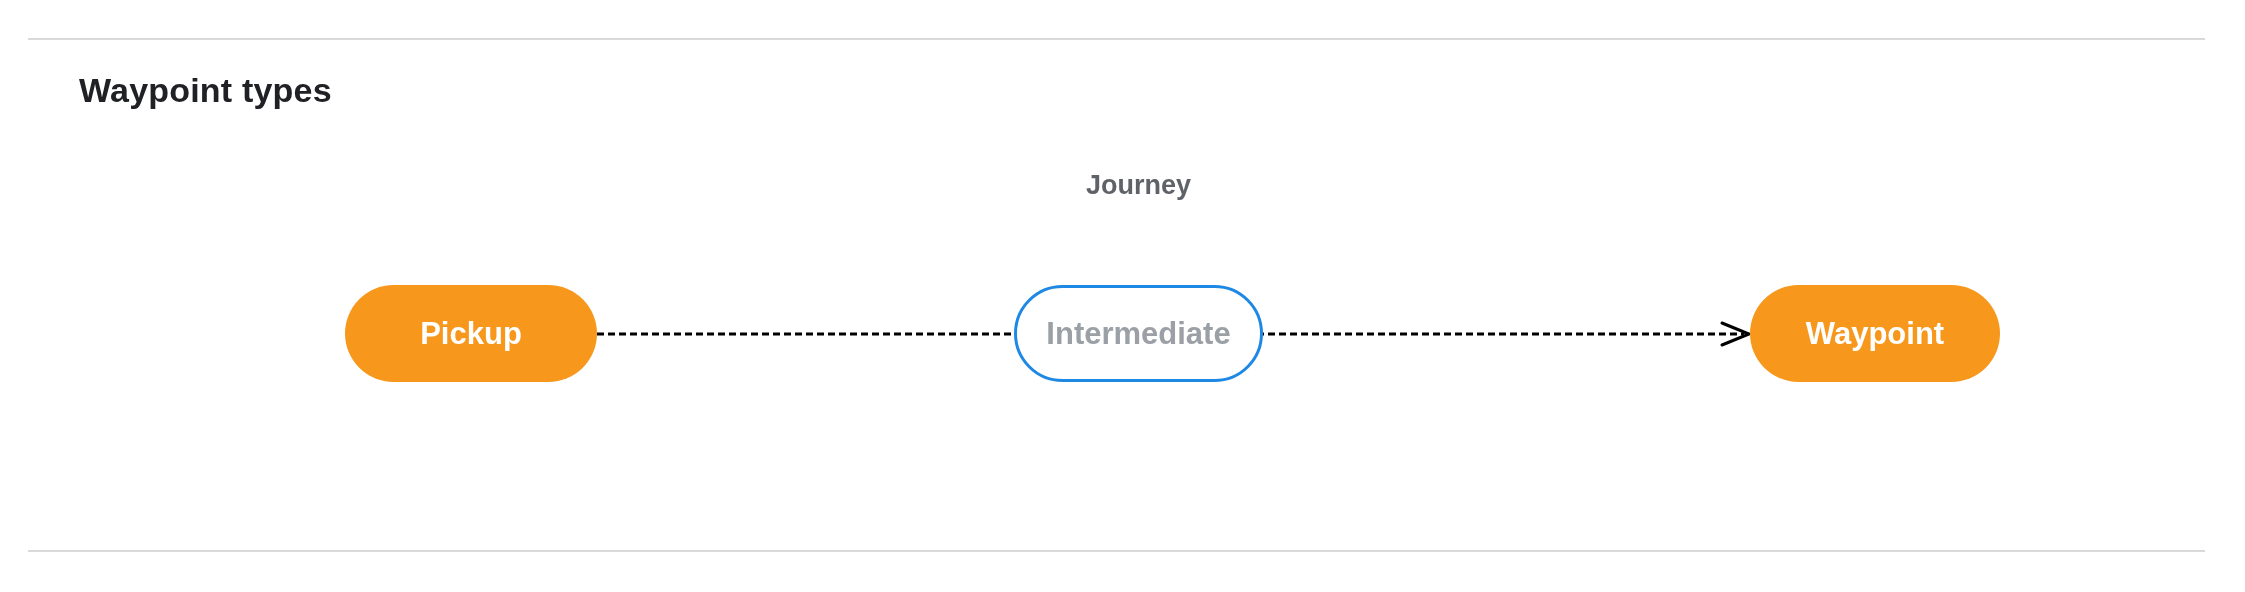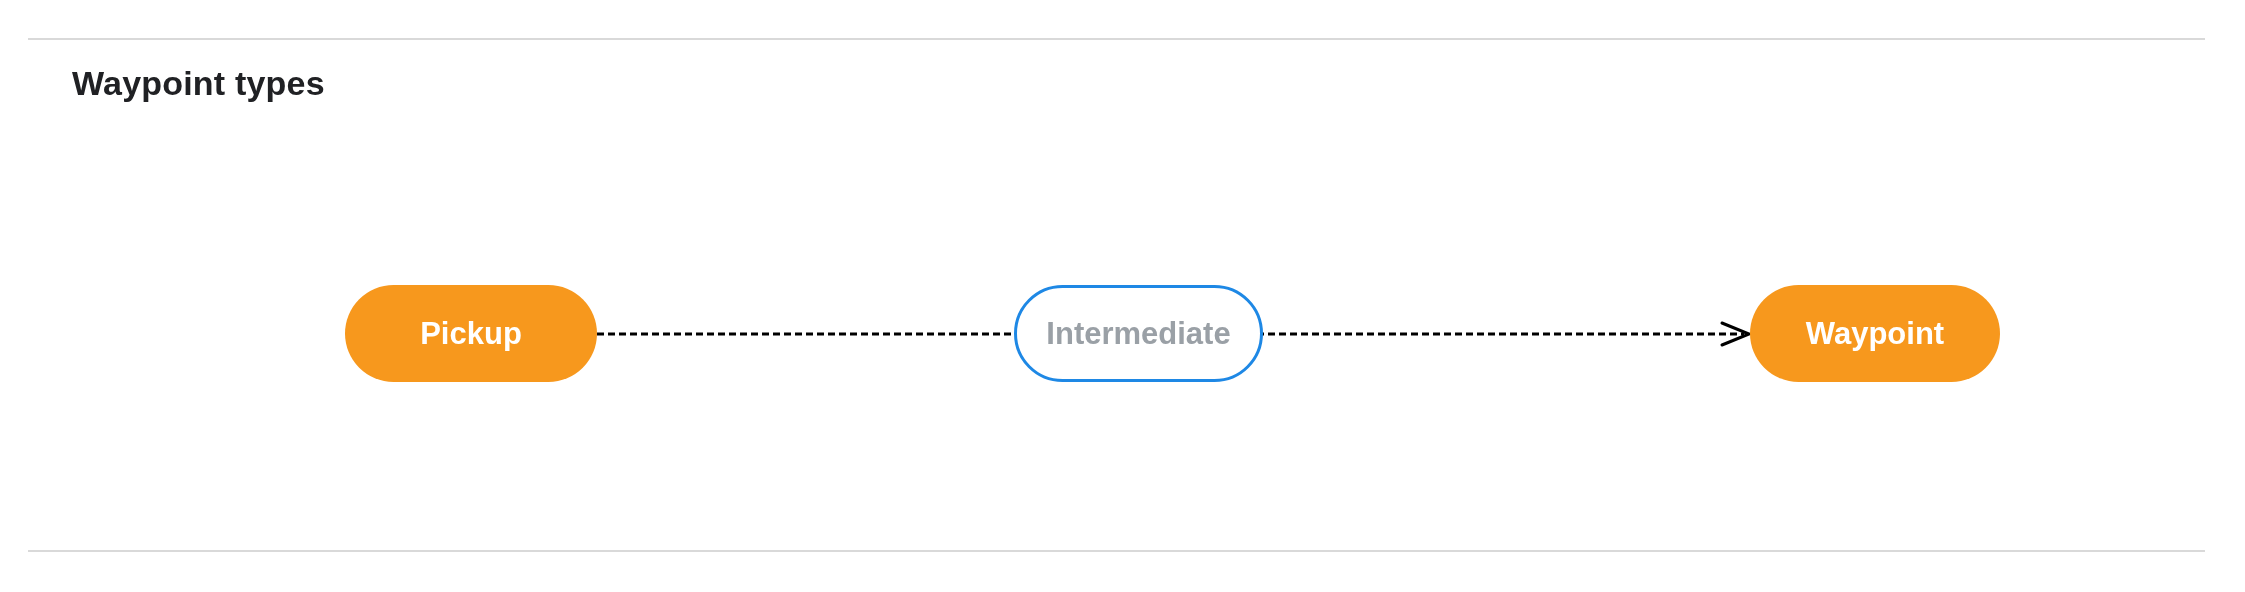--- a/index.html
+++ b/index.html
@@ -21,21 +21,21 @@
   .divider.top { top: 38px; }
   .divider.bottom { top: 550px; }
   .page-title {
     position: absolute;
     left: 72px;
     top: 64px;
     font-size: 34px;
     font-weight: 700;
     color: #202124;
     letter-spacing: 0.2px;
-    margin: 0;
+    margin: 7px;
   }
   .journey-label {
     position: absolute;
     left: 1014px;
     top: 170px;
     width: 249px;
     text-align: center;
     font-size: 27px;
     font-weight: 700;
     color: #5f6368;
@@ -75,20 +75,21 @@
 </style>
 </head>
 <body>
 
 <div class="canvas">
 
   <div class="divider top"></div>
 
   <h2 class="page-title">Waypoint types</h2>
 
+  <div class="journey-label">Journey</div>
 
   <svg class="connector-layer" viewBox="0 0 2245 592" xmlns="http://www.w3.org/2000/svg">
     <line x1="597" y1="334" x2="1744" y2="334" stroke="#000000" stroke-width="3" stroke-dasharray="7 4"></line>
     <path d="M1722 323 L1749 334 L1722 345" fill="none" stroke="#000000" stroke-width="3" stroke-linecap="round"></path>
   </svg>
 
   <div class="node terminal pickup">
     <span>Pickup</span>
   </div>
 

